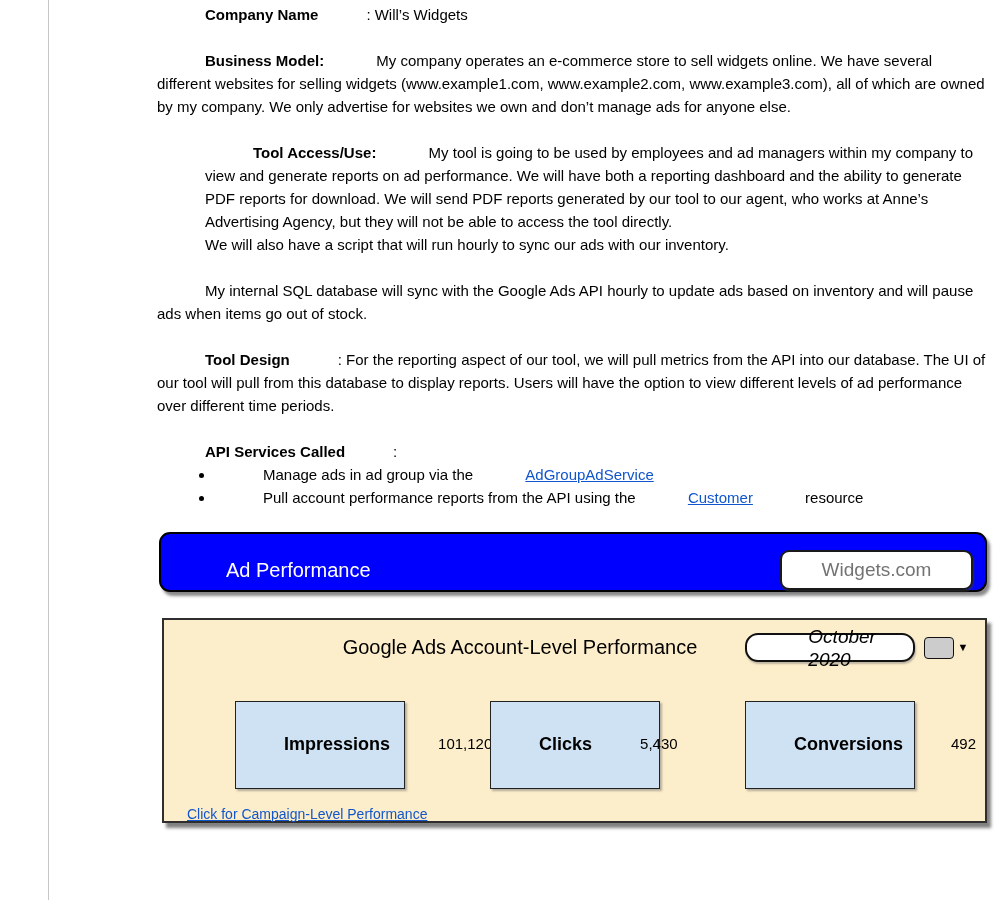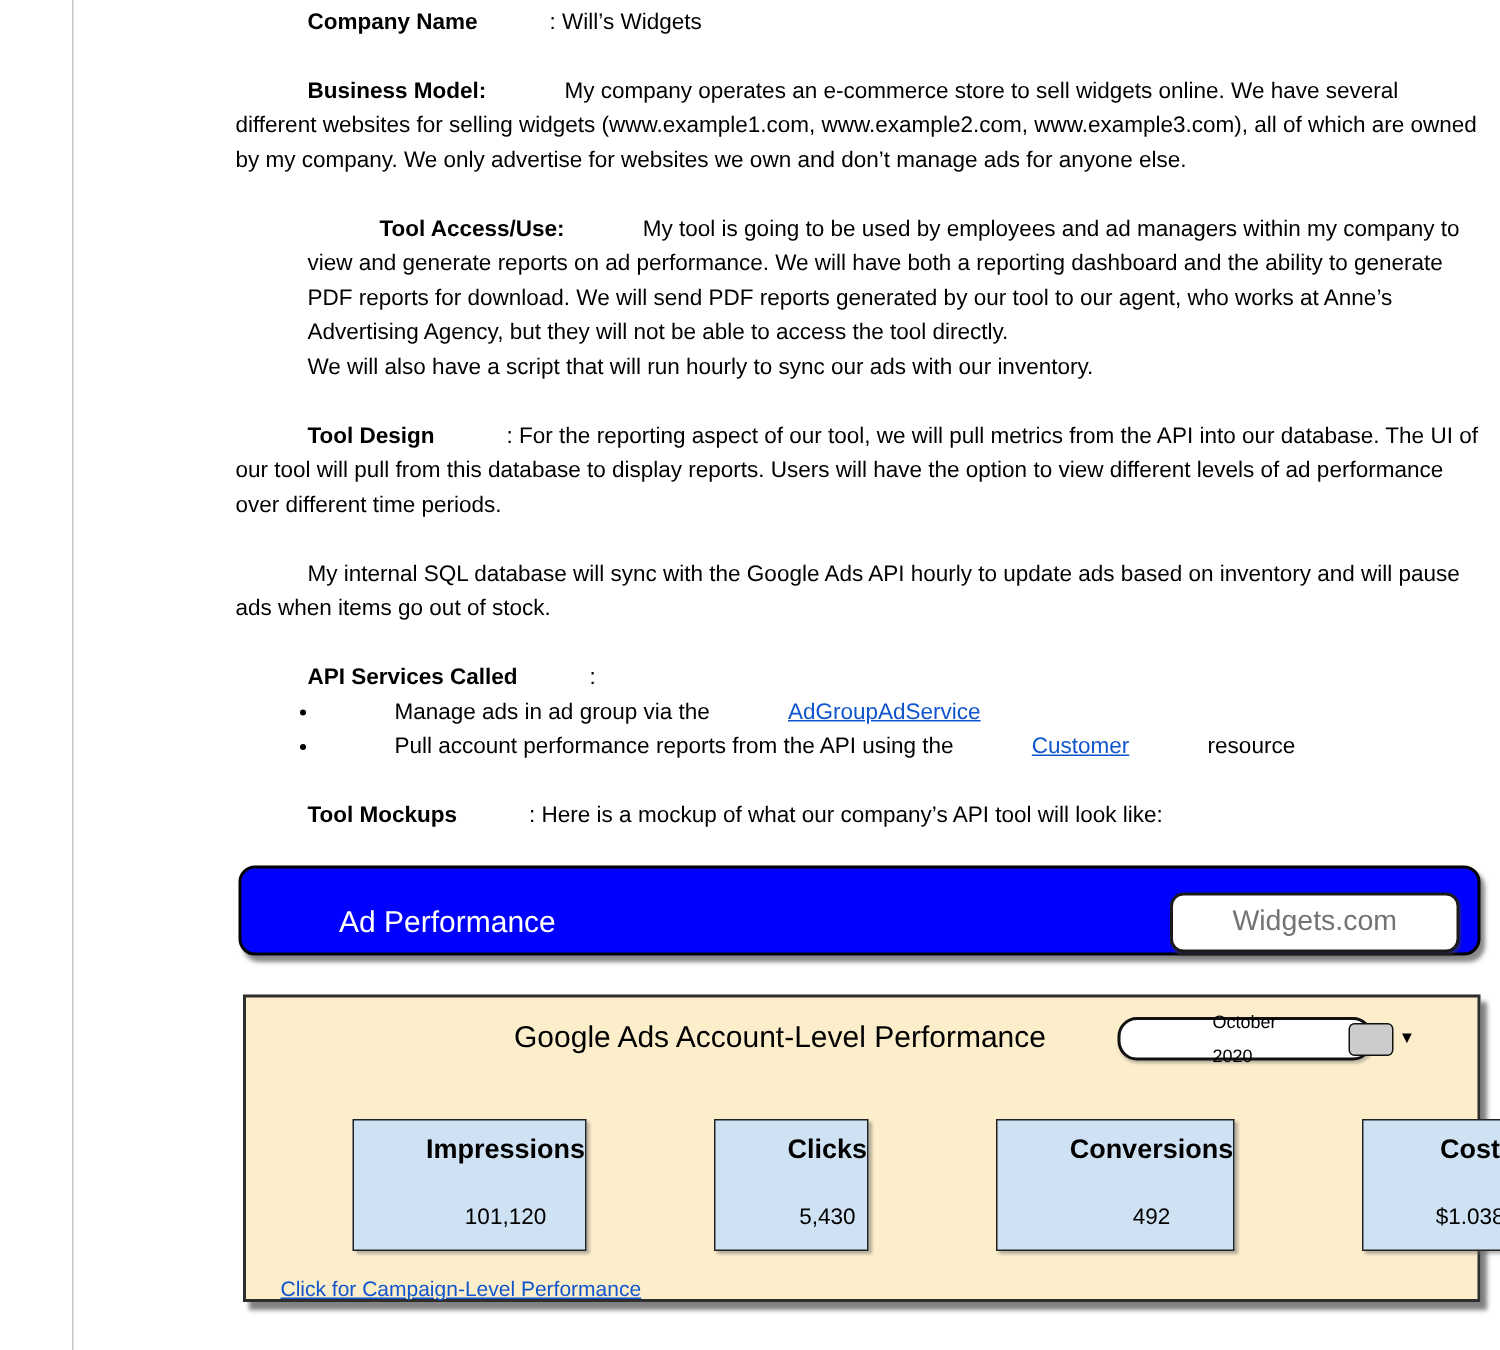--- a/index.html
+++ b/index.html
@@ -63,34 +63,34 @@
   }
   .panel-title{font-size:20px;padding-top:3px;}
   .dropdown{
     width:170px;height:29px;background:#fff;
     border:2px solid #111;border-radius:13px;
     display:flex;align-items:center;justify-content:space-between;
     padding:0 2px 0 13px;
     box-shadow:1px 2px 2px rgba(110,110,110,0.45);
     cursor:pointer;
   }
-  .dropdown-value{font-size:12px;}
+  .dropdown-value{font-size:19px;font-style:italic;}
   .dropdown-btn{
     width:30px;height:22px;background:var(--dropdown-button-bg);
     border:1.5px solid #111;border-radius:4px;
     display:flex;align-items:center;justify-content:center;
     cursor:pointer;
   }
   .arrow{font-size:11px;line-height:1;color:#000;}
 
   .cards{display:flex;gap:37px;margin:39px 13px 0 23px;}
   .card{
     width:170px;height:88px;background:var(--card-bg);
     border:1.5px solid #222;
-    display:flex;flex-direction:column;justify-content:space-between;align-items:center;
+    display:flex;flex-direction:row;justify-content:space-between;align-items:center;
     padding:9px 0 11px;
     box-shadow:2px 2px 2px rgba(110,110,110,0.5);
     text-align:right;
   }
   .card-label{font-weight:bold;font-size:18px;line-height:20px;}
   .card-value{font-size:15px;line-height:20px;}
   .campaign-link{display:inline-block;margin:14px 0 0 23px;font-size:14px;}
 </style>
 </head>
 <body>
@@ -100,32 +100,31 @@
 
     <div class="para"><b>Company Name</b><span>: Will’s Widgets</span></div>
 
     <div class="para"><b>Business Model:</b><span> My company operates an e-commerce store to sell widgets online. We have several different websites for selling widgets (www.example1.com, www.example2.com, www.example3.com), all of which are owned by my company. We only advertise for websites we own and don’t manage ads for anyone else.</span></div>
 
     <div class="para">
       <div><b>Tool Access/Use:</b><span> My tool is going to be used by employees and ad managers within my company to view and generate reports on ad performance. We will have both a reporting dashboard and the ability to generate PDF reports for download. We will send PDF reports generated by our tool to our agent, who works at Anne’s Advertising Agency, but they will not be able to access the tool directly.</span></div>
       <div>We will also have a script that will run hourly to sync our ads with our inventory.</div>
     </div>
 
+    <div class="para"><span>My internal SQL database will sync with the Google Ads API hourly to update ads based on inventory and will pause ads when items go out of stock.</span></div>
+
     <div class="para"><b>Tool Design</b><span>: For the reporting aspect of our tool, we will pull metrics from the API into our database. The UI of our tool will pull from this database to display reports. Users will have the option to view different levels of ad performance over different time periods.</span></div>
-
-    <div class="para"><span>My internal SQL database will sync with the Google Ads API hourly to update ads based on inventory and will pause ads when items go out of stock.</span></div>
 
     <div class="para" style="margin-bottom:0"><b>API Services Called</b><span>:</span></div>
 
     <ul class="bullets">
       <li><span>Manage ads in ad group via the </span><a class="link">AdGroupAdService</a><span></span></li>
       <li><span>Pull account performance reports from the API using the </span><a class="link">Customer</a><span> resource</span></li>
     </ul>
 
-    <div class="para mockups-para"><b>Tool Mockups</b><span>: Here is a mockup of what our company’s API tool will look like:</span></div>
 
     <div class="bar">
       <span class="bar-title">Ad Performance</span>
       <button class="site-btn">Widgets.com</button>
     </div>
 
     <div class="panel">
       <div class="panel-head">
         <span class="panel-title">Google Ads Account-Level Performance</span>
         <div class="dropdown">

